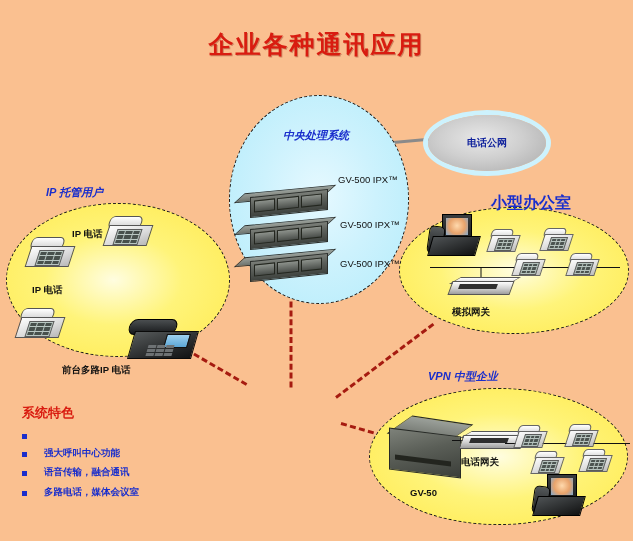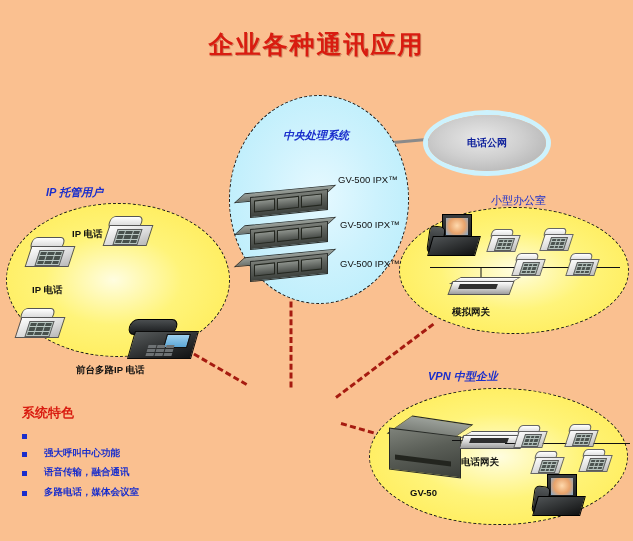--- a/index.html
+++ b/index.html
@@ -86,22 +86,22 @@
 
   
   .region-title {
     font-size: 11px;
     font-weight: bold;
     font-style: italic;
     color: #1a2ecc;
     white-space: nowrap;
   }
   .region-title-up {
-    font-size: 11px;
-    font-weight: normal;
+    font-size: 16px;
+    font-weight: bold;
     color: #1a2ecc;
     white-space: nowrap;
   }
   #central-title { left: 283px; top: 128px; }
   #ip-hosted-title { left: 46px; top: 185px; }
   #small-office-title { left: 491px; top: 193px; }
   #vpn-title { left: 428px; top: 369px; }
 
   
   .caption {
@@ -111,21 +111,21 @@
   }
   .caption-bold { font-weight: bold; }
 
   
   #srv-label-0 { left: 338px; top: 174px; }
   #srv-label-1 { left: 340px; top: 219px; }
   #srv-label-2 { left: 340px; top: 258px; }
 
   #lbl-ipphone-1 { left: 72px; top: 228px; }
   #lbl-ipphone-2 { left: 32px; top: 284px; }
-  #lbl-front-desk { left: 76px; top: 364px; text-align: center; }
+  #lbl-front-desk { left: 62px; top: 364px; text-align: center; }
   #lbl-analog-gw  { left: 452px; top: 306px; }
   #lbl-tel-gw     { left: 461px; top: 456px; }
   #lbl-gv50       { left: 410px; top: 487px; }
 
   
   #features { left: 22px; top: 404px; width: 215px; }
   #features-title {
     font-size: 13px; font-weight: bold; color: #d91c10;
     margin-bottom: 8px;
   }

